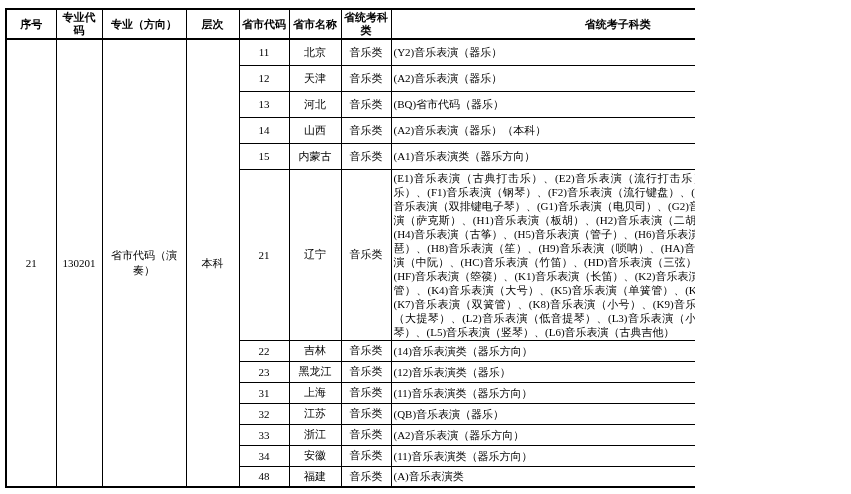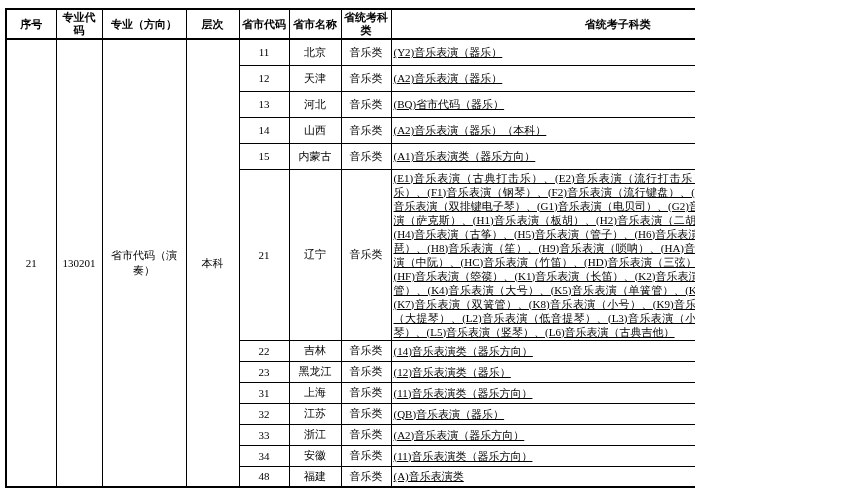--- a/index.html
+++ b/index.html
@@ -35,21 +35,20 @@
     font-weight: bold;
     height: 25px;
     line-height: 13px;
     border-bottom-width: 2px;
   }
   td.sub {
     text-align: left;
     text-align-last: left;
     padding: 2px 4px;
     line-height: 14px;
-    text-decoration: underline;
   }
   td.sub.long {
     text-align: justify;
   }
   tr.r-top td { height: 26px; }
   tr.r-bot td { height: 21px; }
   
   col.c-seq   { width: 50px; }
   col.c-code  { width: 46px; }
   col.c-major { width: 84px; }

